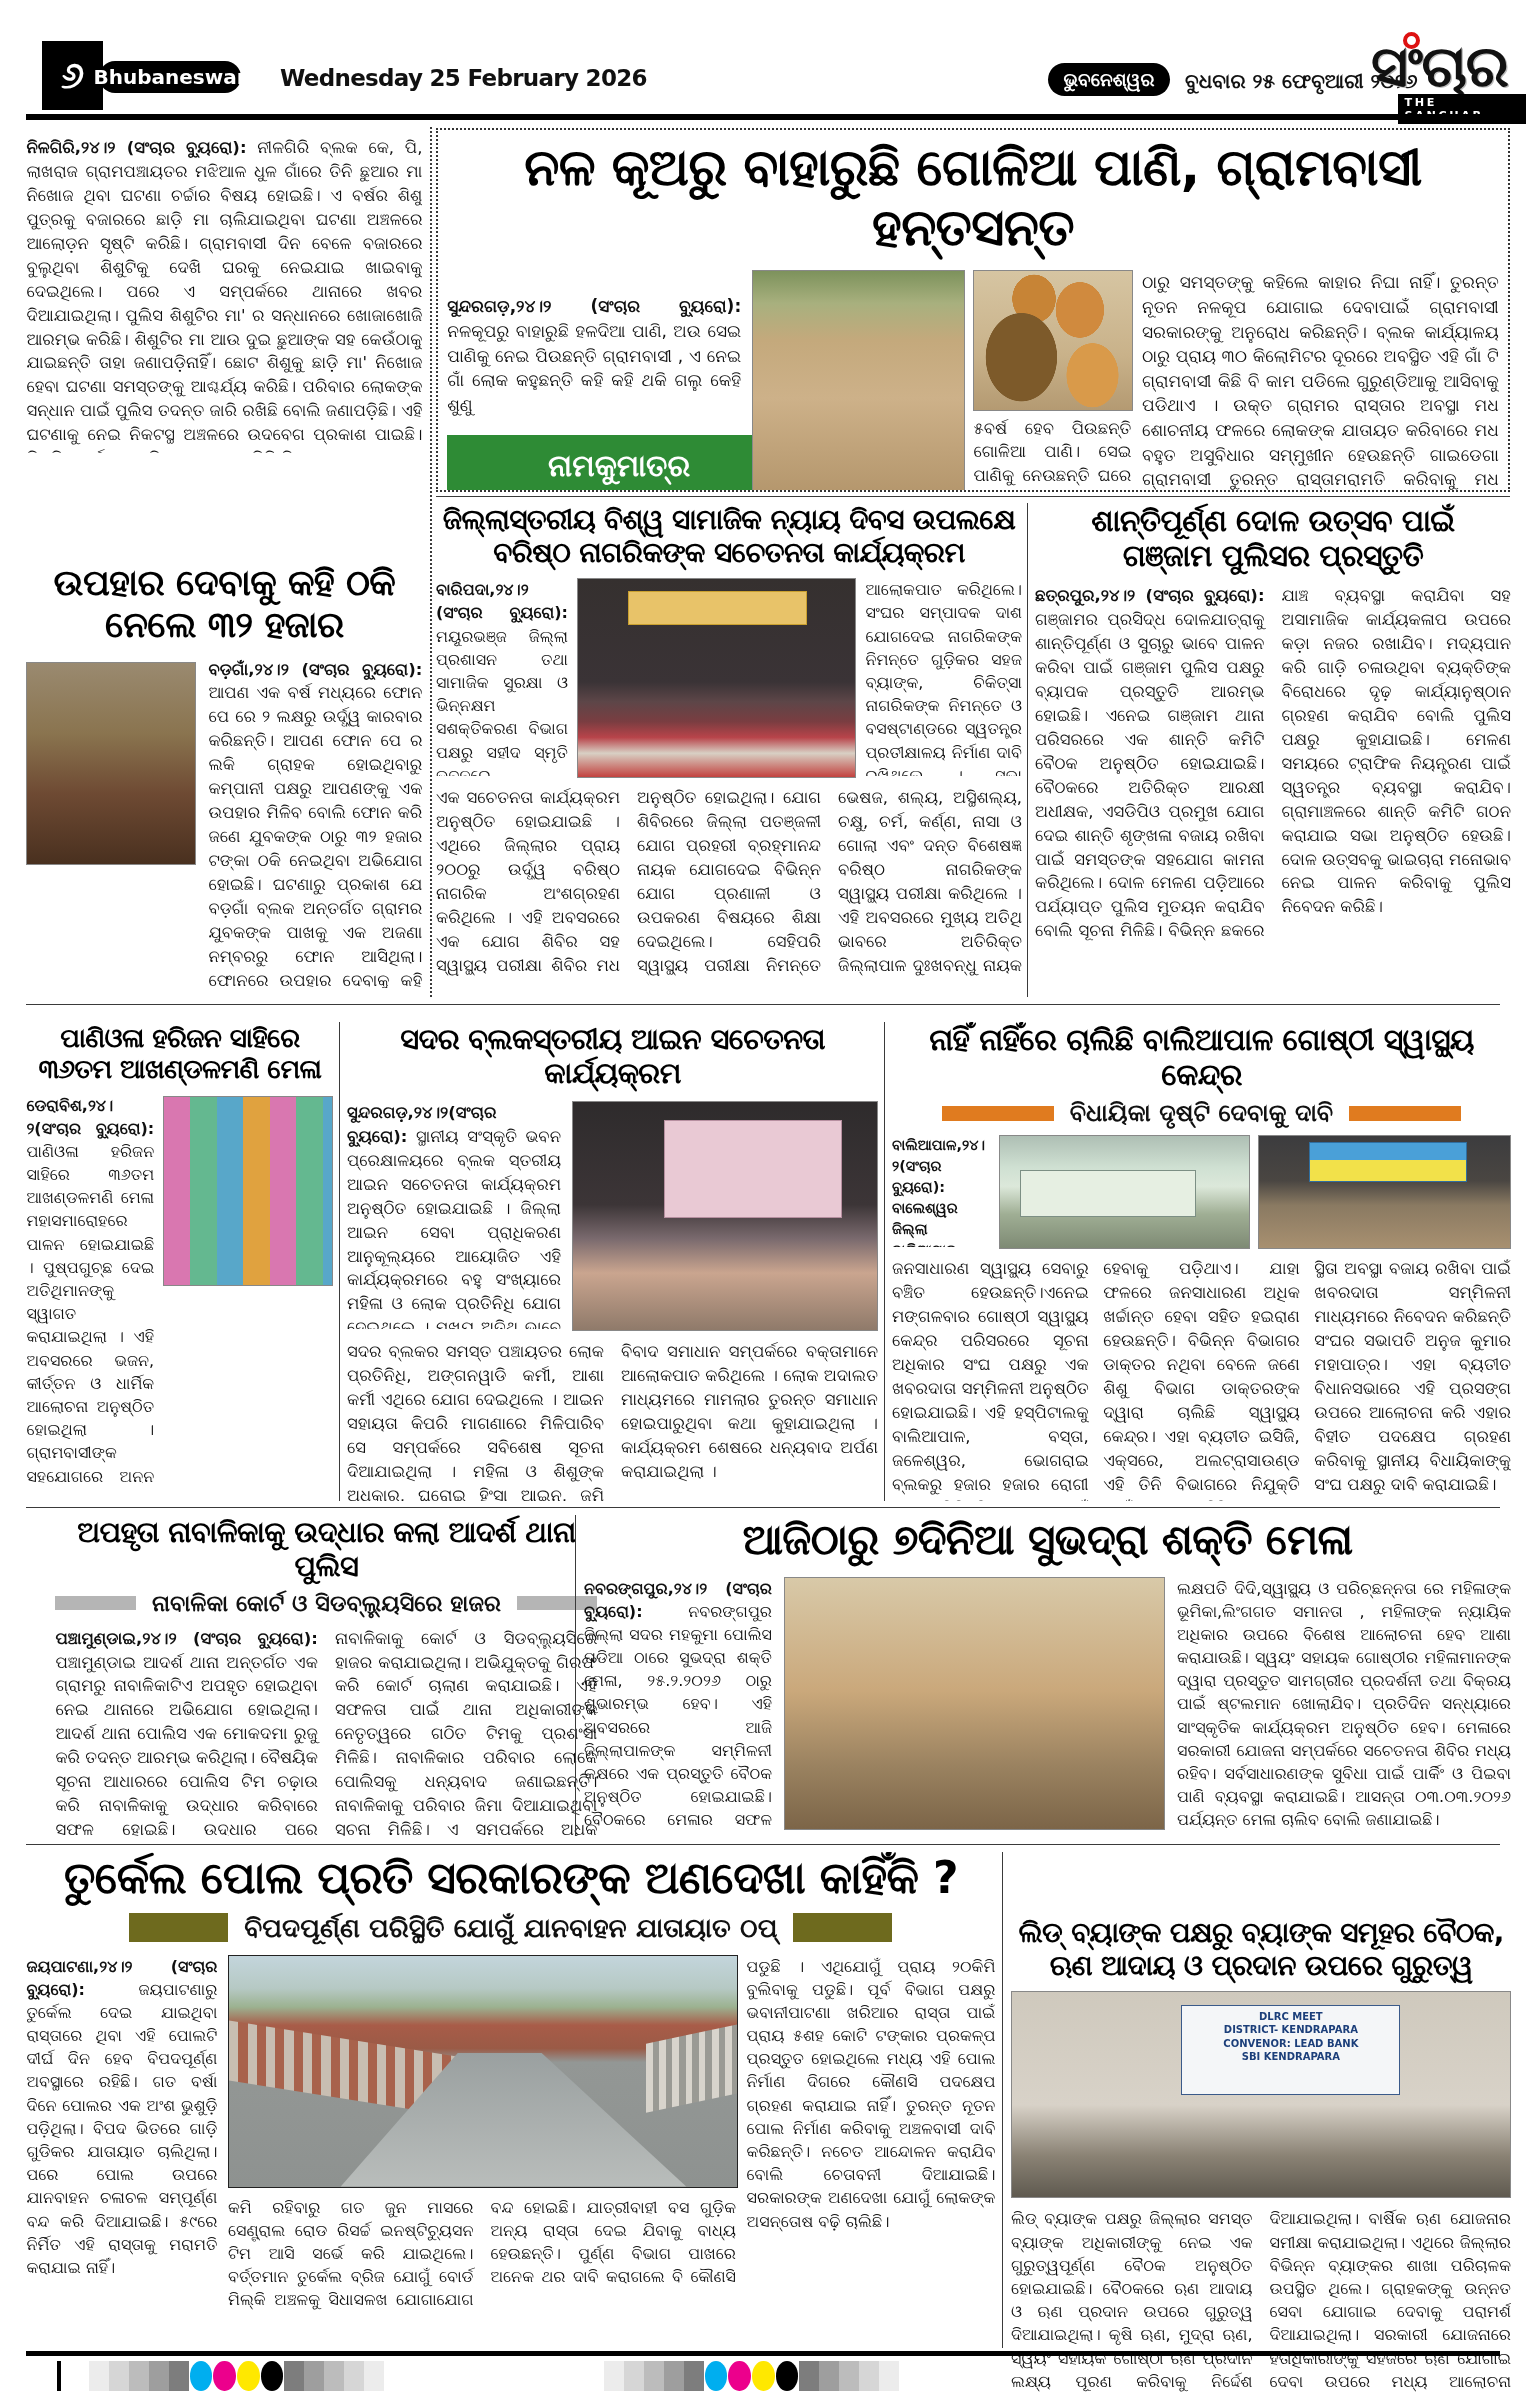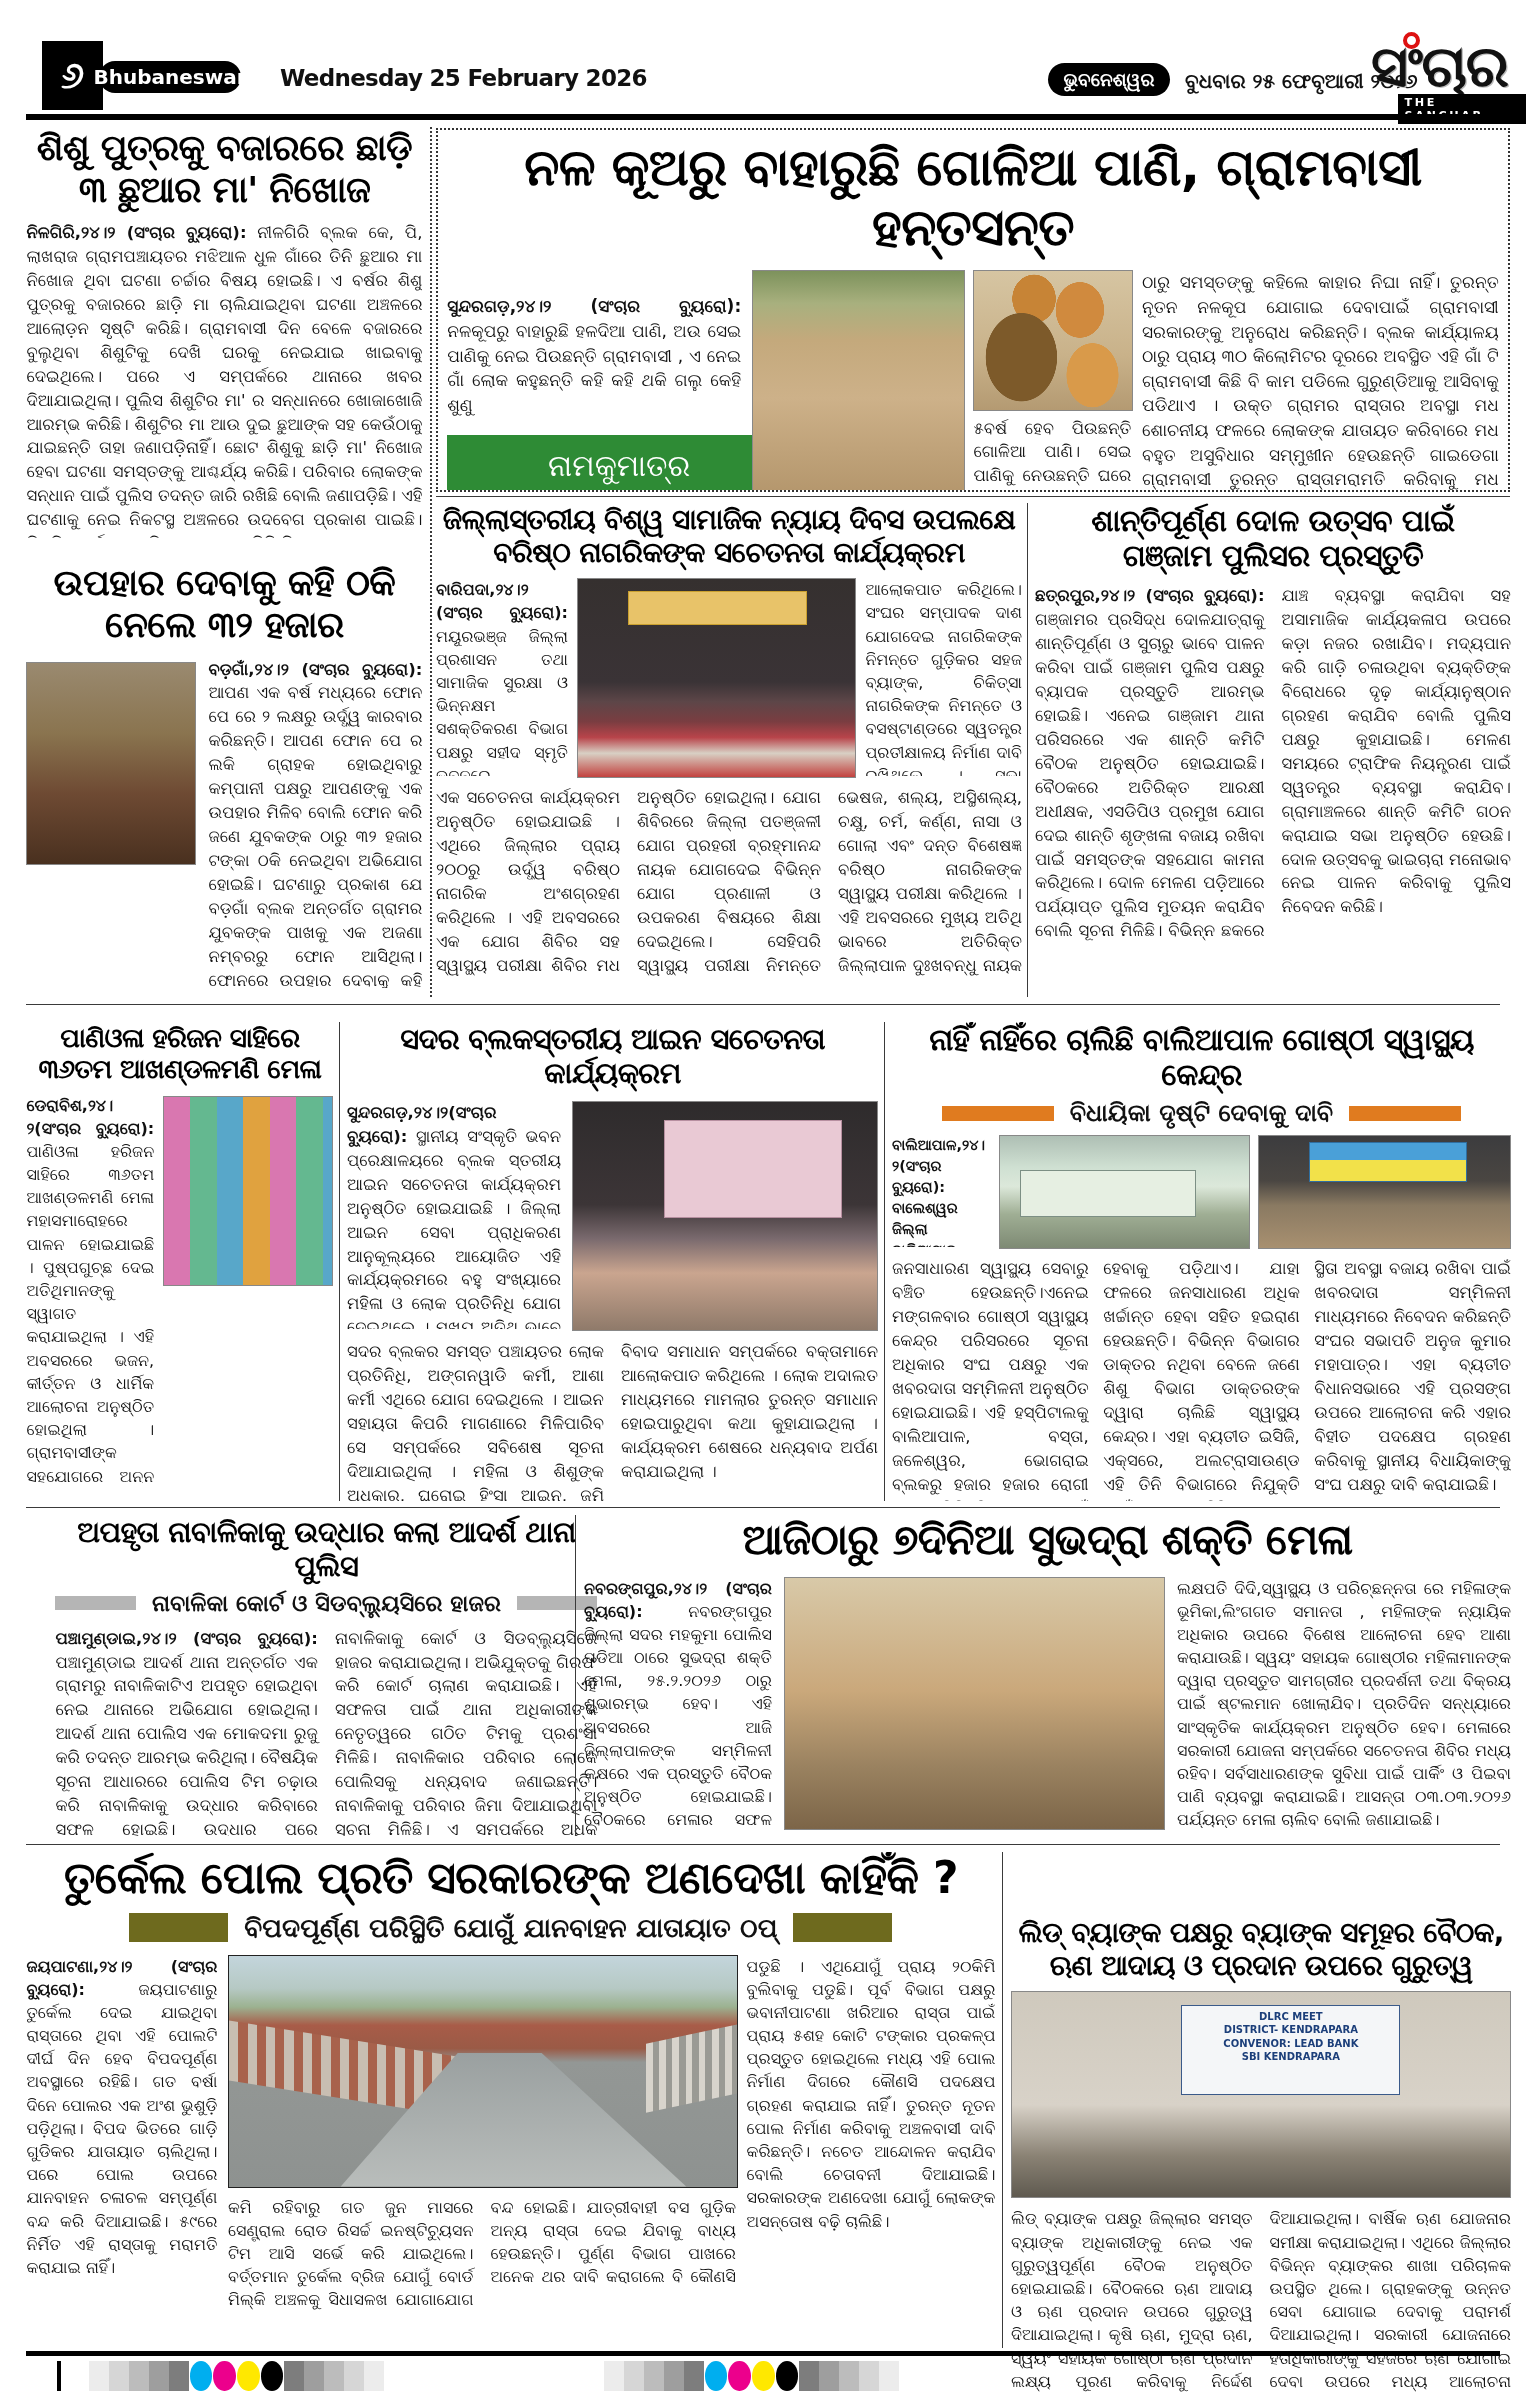--- a/index.html
+++ b/index.html
@@ -32,21 +32,21 @@
   .p-press{background:linear-gradient(180deg,#3c3c3e 0%,#4a4642 40%,#8a7a62 62%,#a89070 100%);}
   .p-press::after{content:"";position:absolute;left:20%;top:5%;width:62%;height:34%;background:linear-gradient(180deg,#4aa0d8 0 45%,#f2e14a 45% 100%);border:1.3px solid #2f6ea0;}
   .p-meeting{background:linear-gradient(180deg,#d8c9a8 0%,#caa87b 45%,#9a8260 75%,#7c6548 100%);}
   .p-bridge{background:linear-gradient(180deg,#c3d5dc 0%,#b6c9c4 14%,#9cb291 22%,#a85c48 30%,#9a5a46 40%,#939795 46%,#8e9290 100%);}
   .p-bridge .road{position:absolute;left:22%;right:10%;top:42%;bottom:0;background:linear-gradient(180deg,#9aa0a0,#b9bdbb);clip-path:polygon(34% 0,58% 0,100% 100%,0 100%);}
   .p-bridge .rail{position:absolute;left:0;top:36%;width:46%;height:26%;background:repeating-linear-gradient(90deg,#c8beb2 0 9.2px,#a8624c 9.2px 18.5px);transform:skewY(9deg);}
   .p-bridge .rail2{position:absolute;right:0;top:34%;width:18%;height:30%;background:repeating-linear-gradient(90deg,#d8d4cc 0 6.6px,#9a9a94 6.6px 13.2px);transform:skewY(-12deg);}
   .p-bank{background:linear-gradient(180deg,#cfc9bd 0%,#d8d2c8 55%,#8a8274 80%,#5f5a50 100%);}
   .banner{position:absolute;left:34%;top:6%;width:44%;height:44%;background:#f4f6f8;border:1.3px solid #3a5a8a;padding:4px 5.3px;box-sizing:border-box;}
   .banner div{font-size:10px;font-weight:bold;color:#1c3f7a;text-align:center;line-height:1.35;white-space:nowrap;overflow:hidden;}
-  .greenbox{background:#2e8b35;color:#fff;font-weight:normal;text-align:center;line-height:1.25;display:flex;flex-direction:column;justify-content:center;padding-left:25px;}
+  .greenbox{background:#2e8b35;color:#fff;font-weight:bold;text-align:center;line-height:1.25;display:flex;flex-direction:column;justify-content:center;padding-left:25px;}
   .subhead-row{display:flex;align-items:center;justify-content:center;gap:16px;}
   .subhead-row .bar{height:14.5px;flex:0 0 112px;}
   .subhead-row .txt{font-weight:bold;font-size:24px;white-space:nowrap;}
   .vline{background:#3a3a3a;width:1.3px;}
   .vline.dot{background:none;border-left:2px dotted #3a3a3a;width:0;}
   .hline{background:#3a3a3a;height:1.3px;}
   .pill{background:#000;color:#fff;border-radius:17px;display:flex;align-items:center;justify-content:center;font-weight:bold;}
   .cols2{column-count:2;column-gap:17px;}
   .cols3{column-count:3;column-gap:17px;}
   .cmyk{display:flex;align-items:center;}
@@ -73,24 +73,20 @@
   </div>
   <div class="abs" style="left:1185px;top:69px;font-size:20px;font-weight:bold;">ବୁଧବାର ୨୫ ଫେବୃଆରୀ ୨୦୨୬</div>
 
   <div class="abs masthead" style="left:1371px;top:38px;">ସଂଚାର</div>
   <div class="abs" style="left:1403px;top:32px;width:17px;height:17px;border-radius:50%;background:#fff;border:4px solid #d11; box-sizing:border-box;"></div>
   <div class="abs masthead-sub" style="left:1398px;top:94px;">THE SANCHAR</div>
 
   <div class="abs" style="left:26.4px;top:114px;width:1474px;height:6px;background:#000;"></div>
 
   <div class="abs" style="left:26.4px;top:127px;width:396px;height:429px;overflow:hidden;">
-    <div class="hl" style="font-size:36px;">
-      <div>ଶିଶୁ ପୁତ୍ରକୁ ବଜାରରେ ଛାଡ଼ି</div>
-      <div>୩ ଛୁଆର ମା' ନିଖୋଜ</div>
-    </div>
     <div class="body-txt" style="margin-top:9.2px;height:317px;">
       <span class="dateline">ନିଳଗିରି,୨୪।୨ (ସଂଚାର ବ୍ୟୁରୋ):</span>
       <span>ନୀଳଗିରି ବ୍ଲକ କେ, ପି, ଲାଖରାଜ ଗ୍ରାମପଞ୍ଚାୟତର ମଝିଆଳ ଧୁଳ ଗାଁରେ ତିନି ଛୁଆର ମା ନିଖୋଜ ଥିବା ଘଟଣା ଚର୍ଚ୍ଚାର ବିଷୟ ହୋଇଛି। ଏ ବର୍ଷର ଶିଶୁ ପୁତ୍ରକୁ ବଜାରରେ ଛାଡ଼ି ମା ଚାଲିଯାଇଥିବା ଘଟଣା ଅଞ୍ଚଳରେ ଆଲୋଡ଼ନ ସୃଷ୍ଟି କରିଛି। ଗ୍ରାମବାସୀ ଦିନ ବେଳେ ବଜାରରେ ବୁଲୁଥିବା ଶିଶୁଟିକୁ ଦେଖି ଘରକୁ ନେଇଯାଇ ଖାଇବାକୁ ଦେଇଥିଲେ। ପରେ ଏ ସମ୍ପର୍କରେ ଥାନାରେ ଖବର ଦିଆଯାଇଥିଲା। ପୁଲିସ ଶିଶୁଟିର ମା' ର ସନ୍ଧାନରେ ଖୋଜାଖୋଜି ଆରମ୍ଭ କରିଛି। ଶିଶୁଟିର ମା ଆଉ ଦୁଇ ଛୁଆଙ୍କ ସହ କେଉଁଠାକୁ ଯାଇଛନ୍ତି ତାହା ଜଣାପଡ଼ିନାହିଁ। ଛୋଟ ଶିଶୁକୁ ଛାଡ଼ି ମା' ନିଖୋଜ ହେବା ଘଟଣା ସମସ୍ତଙ୍କୁ ଆଶ୍ଚର୍ଯ୍ୟ କରିଛି। ପରିବାର ଲୋକଙ୍କ ସନ୍ଧାନ ପାଇଁ ପୁଲିସ ତଦନ୍ତ ଜାରି ରଖିଛି ବୋଲି ଜଣାପଡ଼ିଛି। ଏହି ଘଟଣାକୁ ନେଇ ନିକଟସ୍ଥ ଅଞ୍ଚଳରେ ଉଦବେଗ ପ୍ରକାଶ ପାଇଛି। ଶିଶୁଟିକୁ ବର୍ତ୍ତମାନ ଶିଶୁ କଲ୍ୟାଣ ସମିତି ଜିମାରେ ରଖାଯାଇଥିବା ସୂଚନା ମିଳିଛି। ମା' ନିଖୋଜ ସମ୍ପର୍କରେ ଗ୍ରାମବାସୀ ବିଭିନ୍ନ ମତ ଦେଉଛନ୍ତି। ପୁଲିସ ସବୁ ଦିଗରୁ ଅନୁସନ୍ଧାନ ଚଳାଇଛି।</span>
     </div>
   </div>
 
   <div class="abs" style="left:26.4px;top:562px;width:396px;height:436px;overflow:hidden;">
     <div class="hl" style="font-size:36px;">
       <div>ଉପହାର ଦେବାକୁ କହି ଠକି</div>
       <div>ନେଲେ ୩୨ ହଜାର</div>

